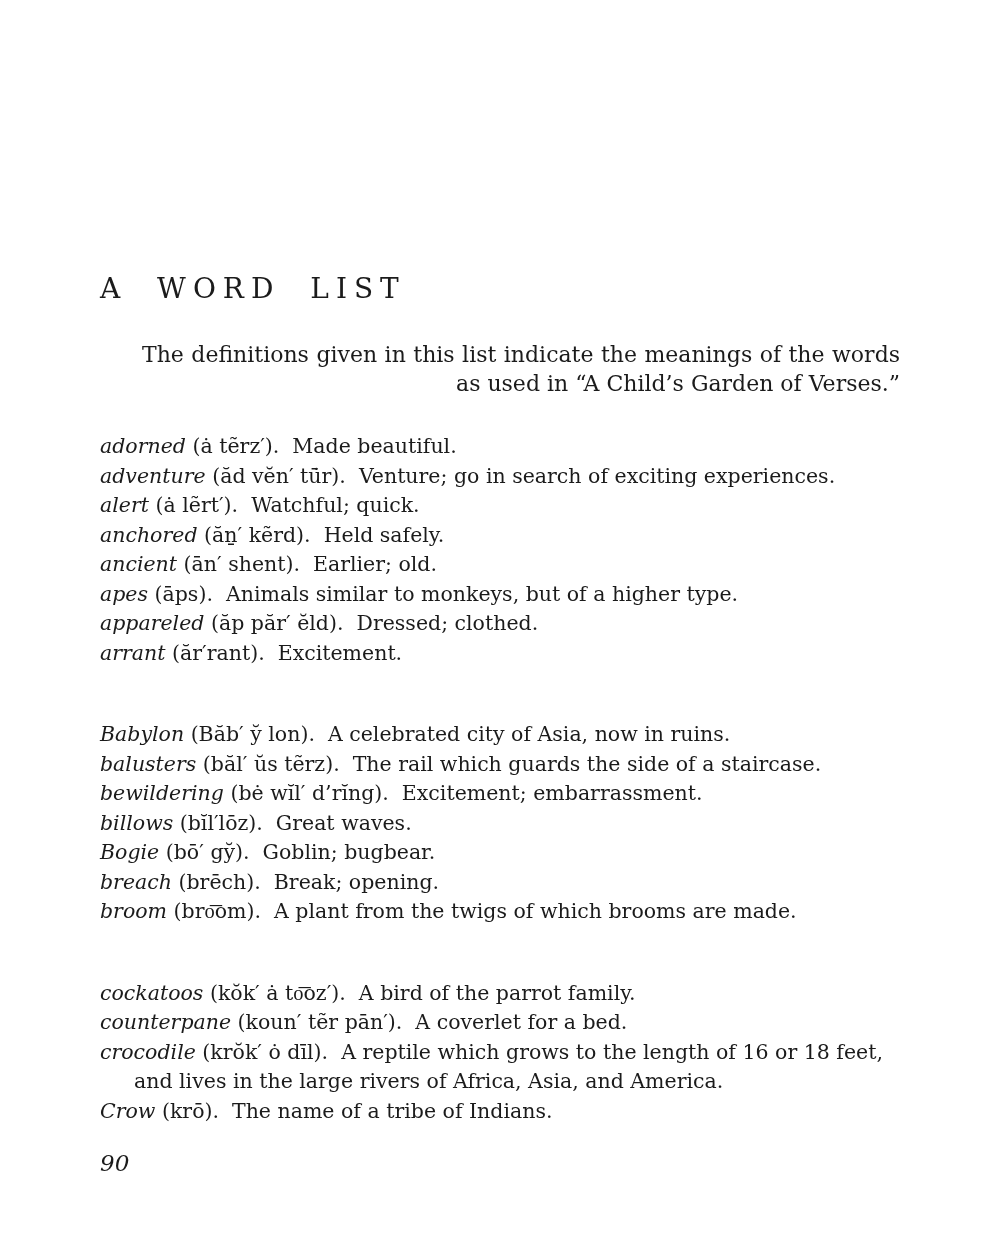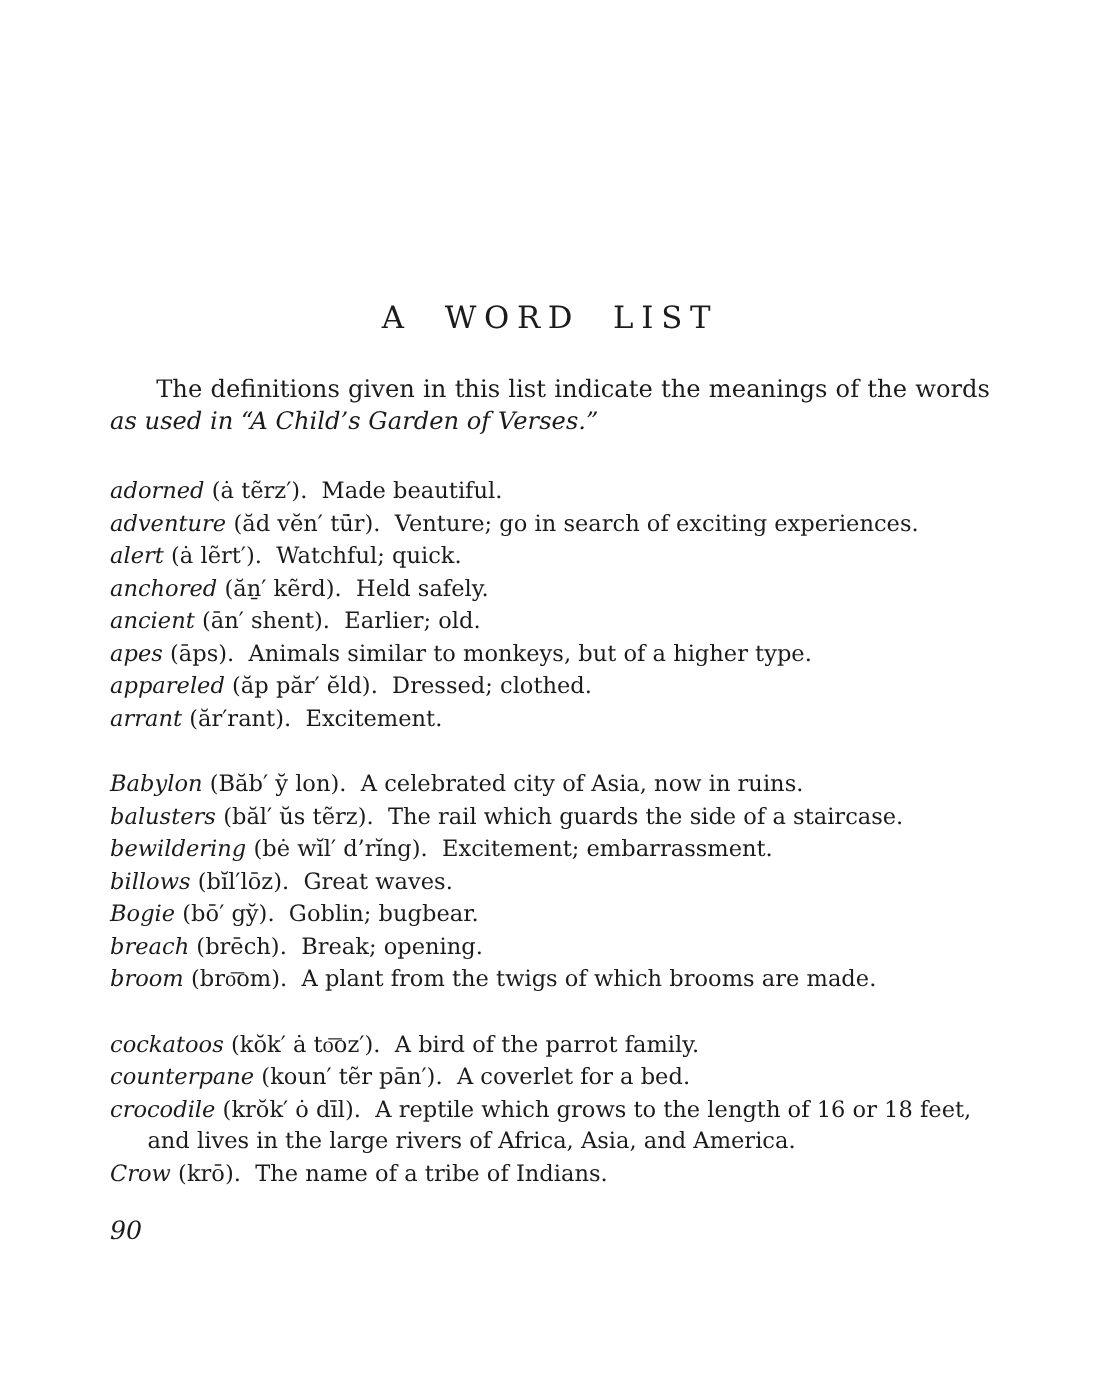--- a/index.html
+++ b/index.html
@@ -15,43 +15,42 @@
     color: #1b1b1b;
     -webkit-font-smoothing: antialiased;
   }
   .page {
     width: 800px;
     margin: 0 auto;
     padding: 0;
   }
   .title {
     margin: 272px 0 0 0;
-    text-align: center;
+    text-align: left;
     font-size: 28px;
     font-weight: normal;
     letter-spacing: 7px;
     word-spacing: 14px;
     white-space: nowrap;
   }
   .intro {
     margin-top: 36px;
     font-size: 22px;
     line-height: 28.5px;
   }
   .intro-line1 {
     text-indent: 42px;
     text-align: justify;
     text-align-last: justify;
   }
   .intro-line2 {
-    text-align: left;
-    font-style: italic;
+    text-align: right;
   }
   .group { margin-top: 34px; }
-  .group + .group { margin-top: 30px; }
+  .group + .group { margin-top: 52px; }
   .entry {
     font-size: 20.5px;
     line-height: 29.5px;
     padding-left: 34px;
     text-indent: -34px;
     text-align: left;
   }
   .term { font-style: italic; text-align: right; }
   .pron { margin-right: 13px; }
   .def  { }

